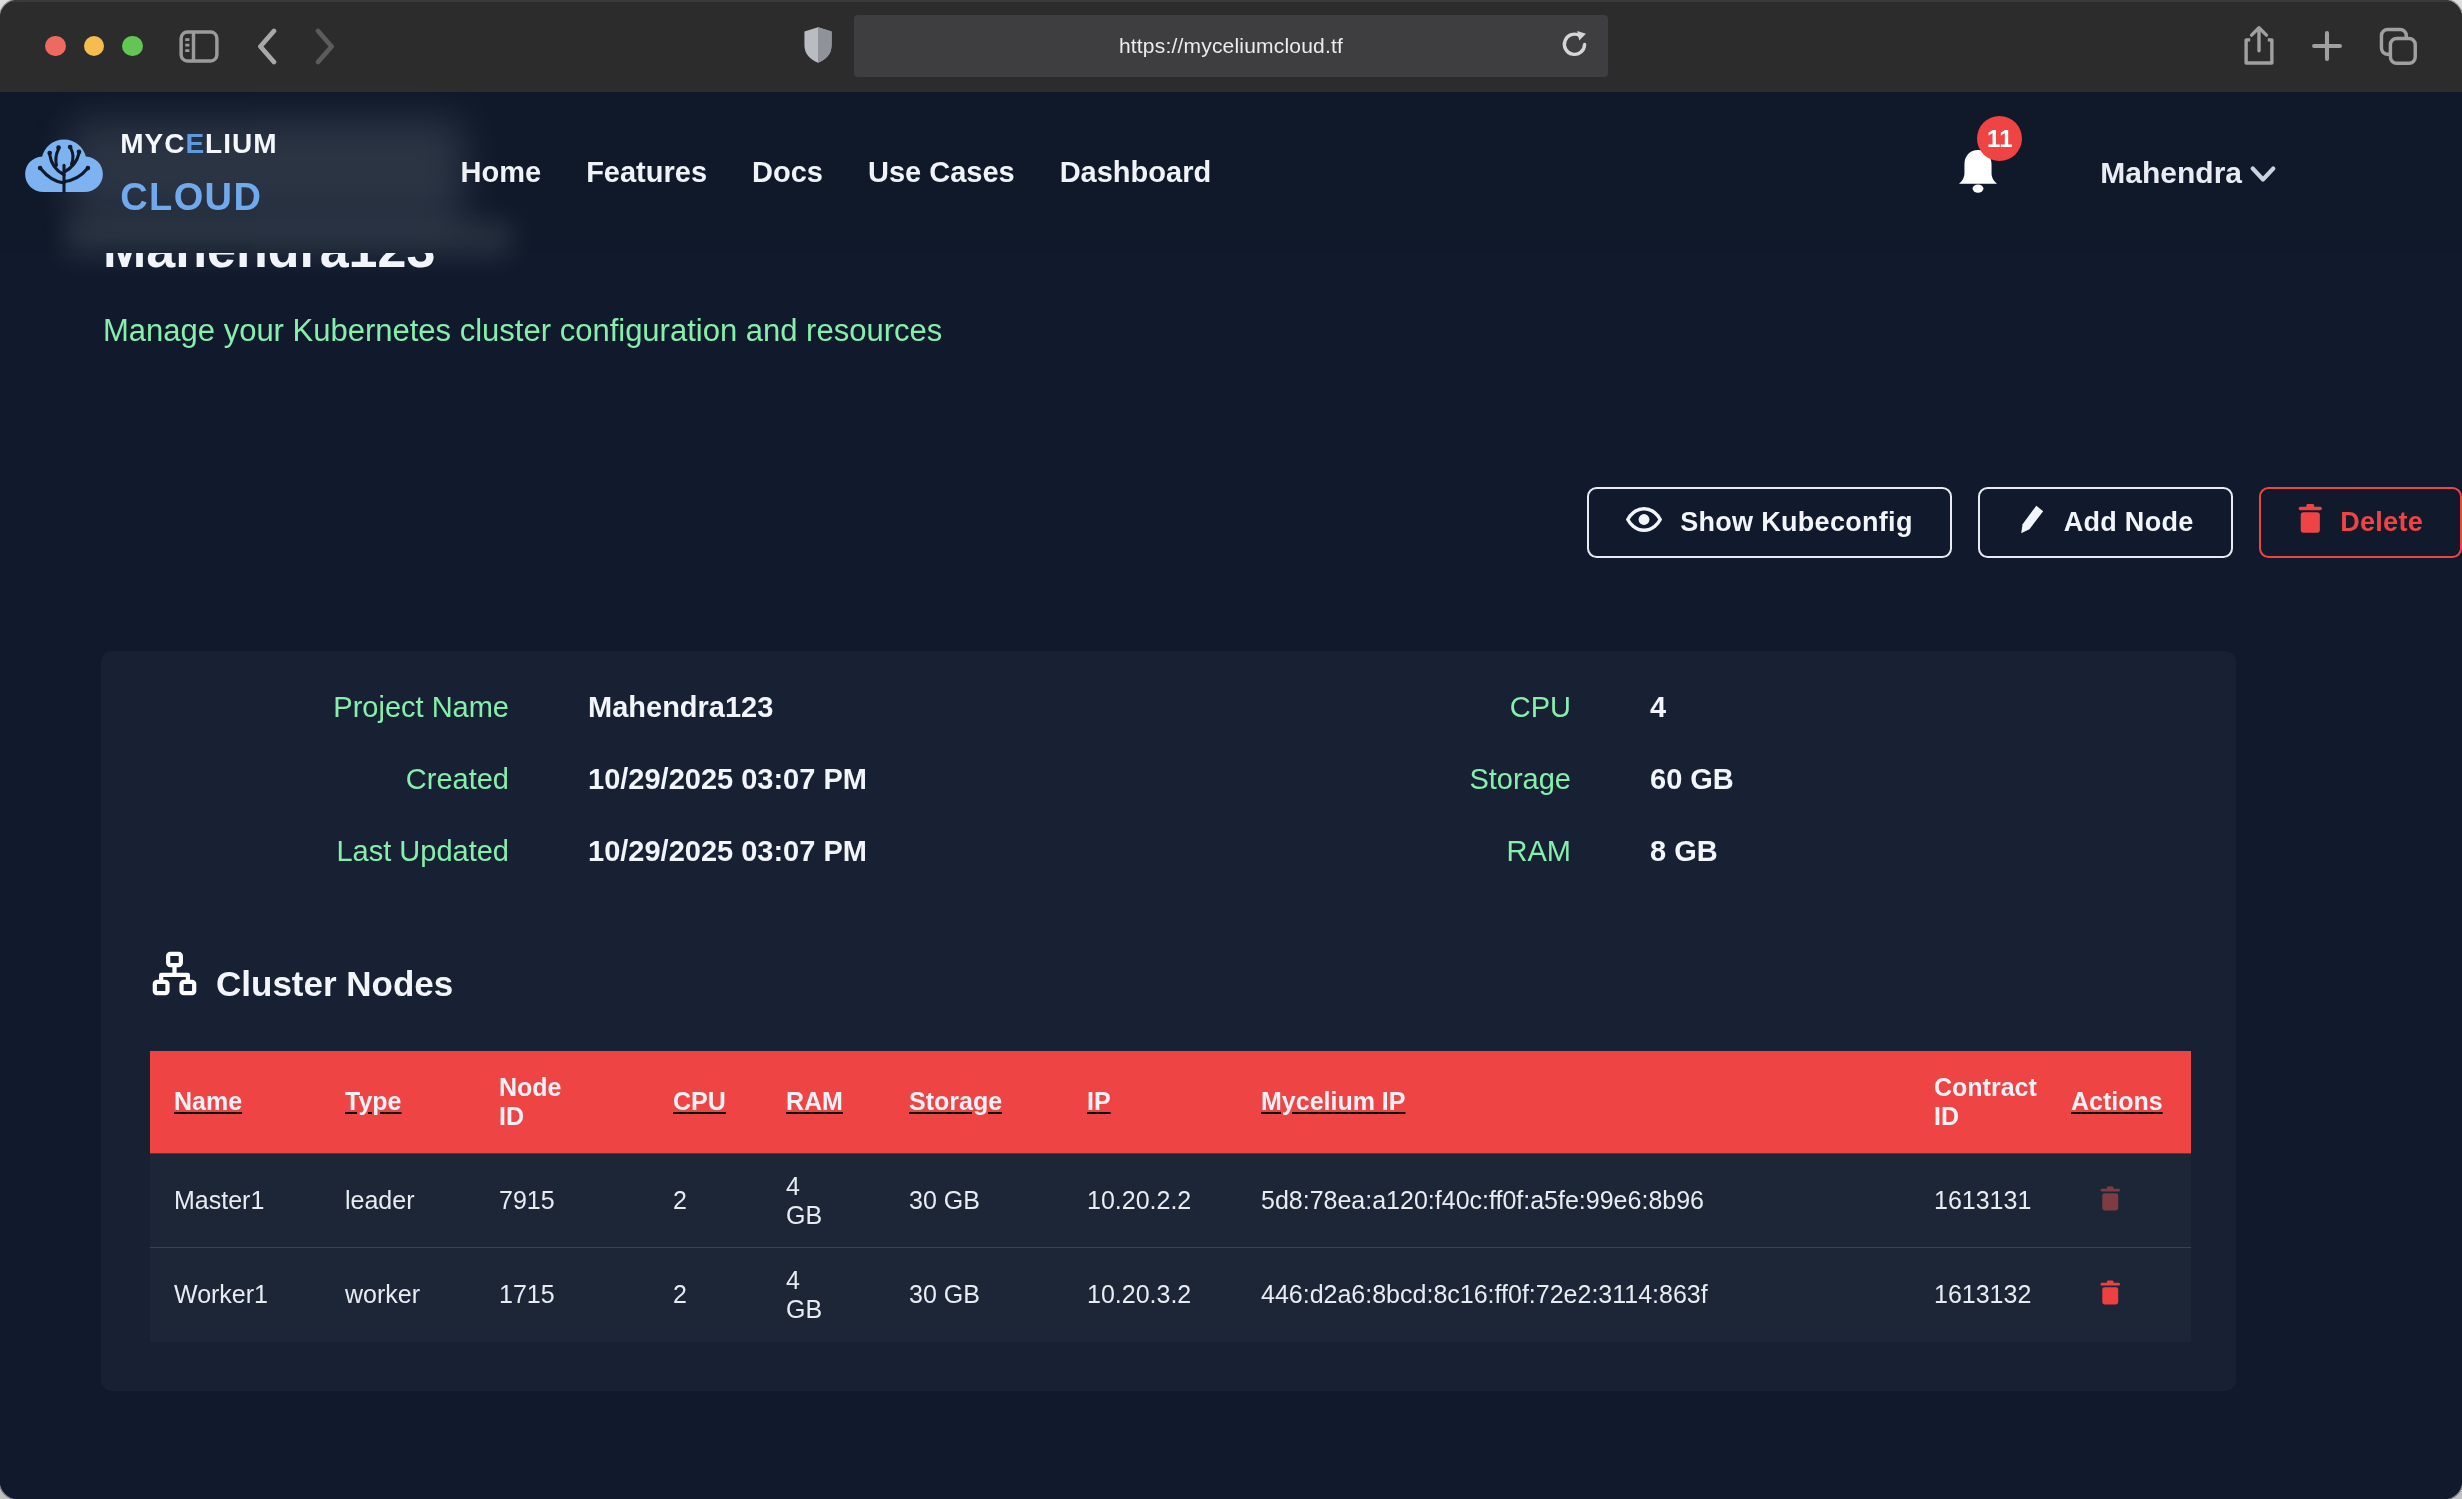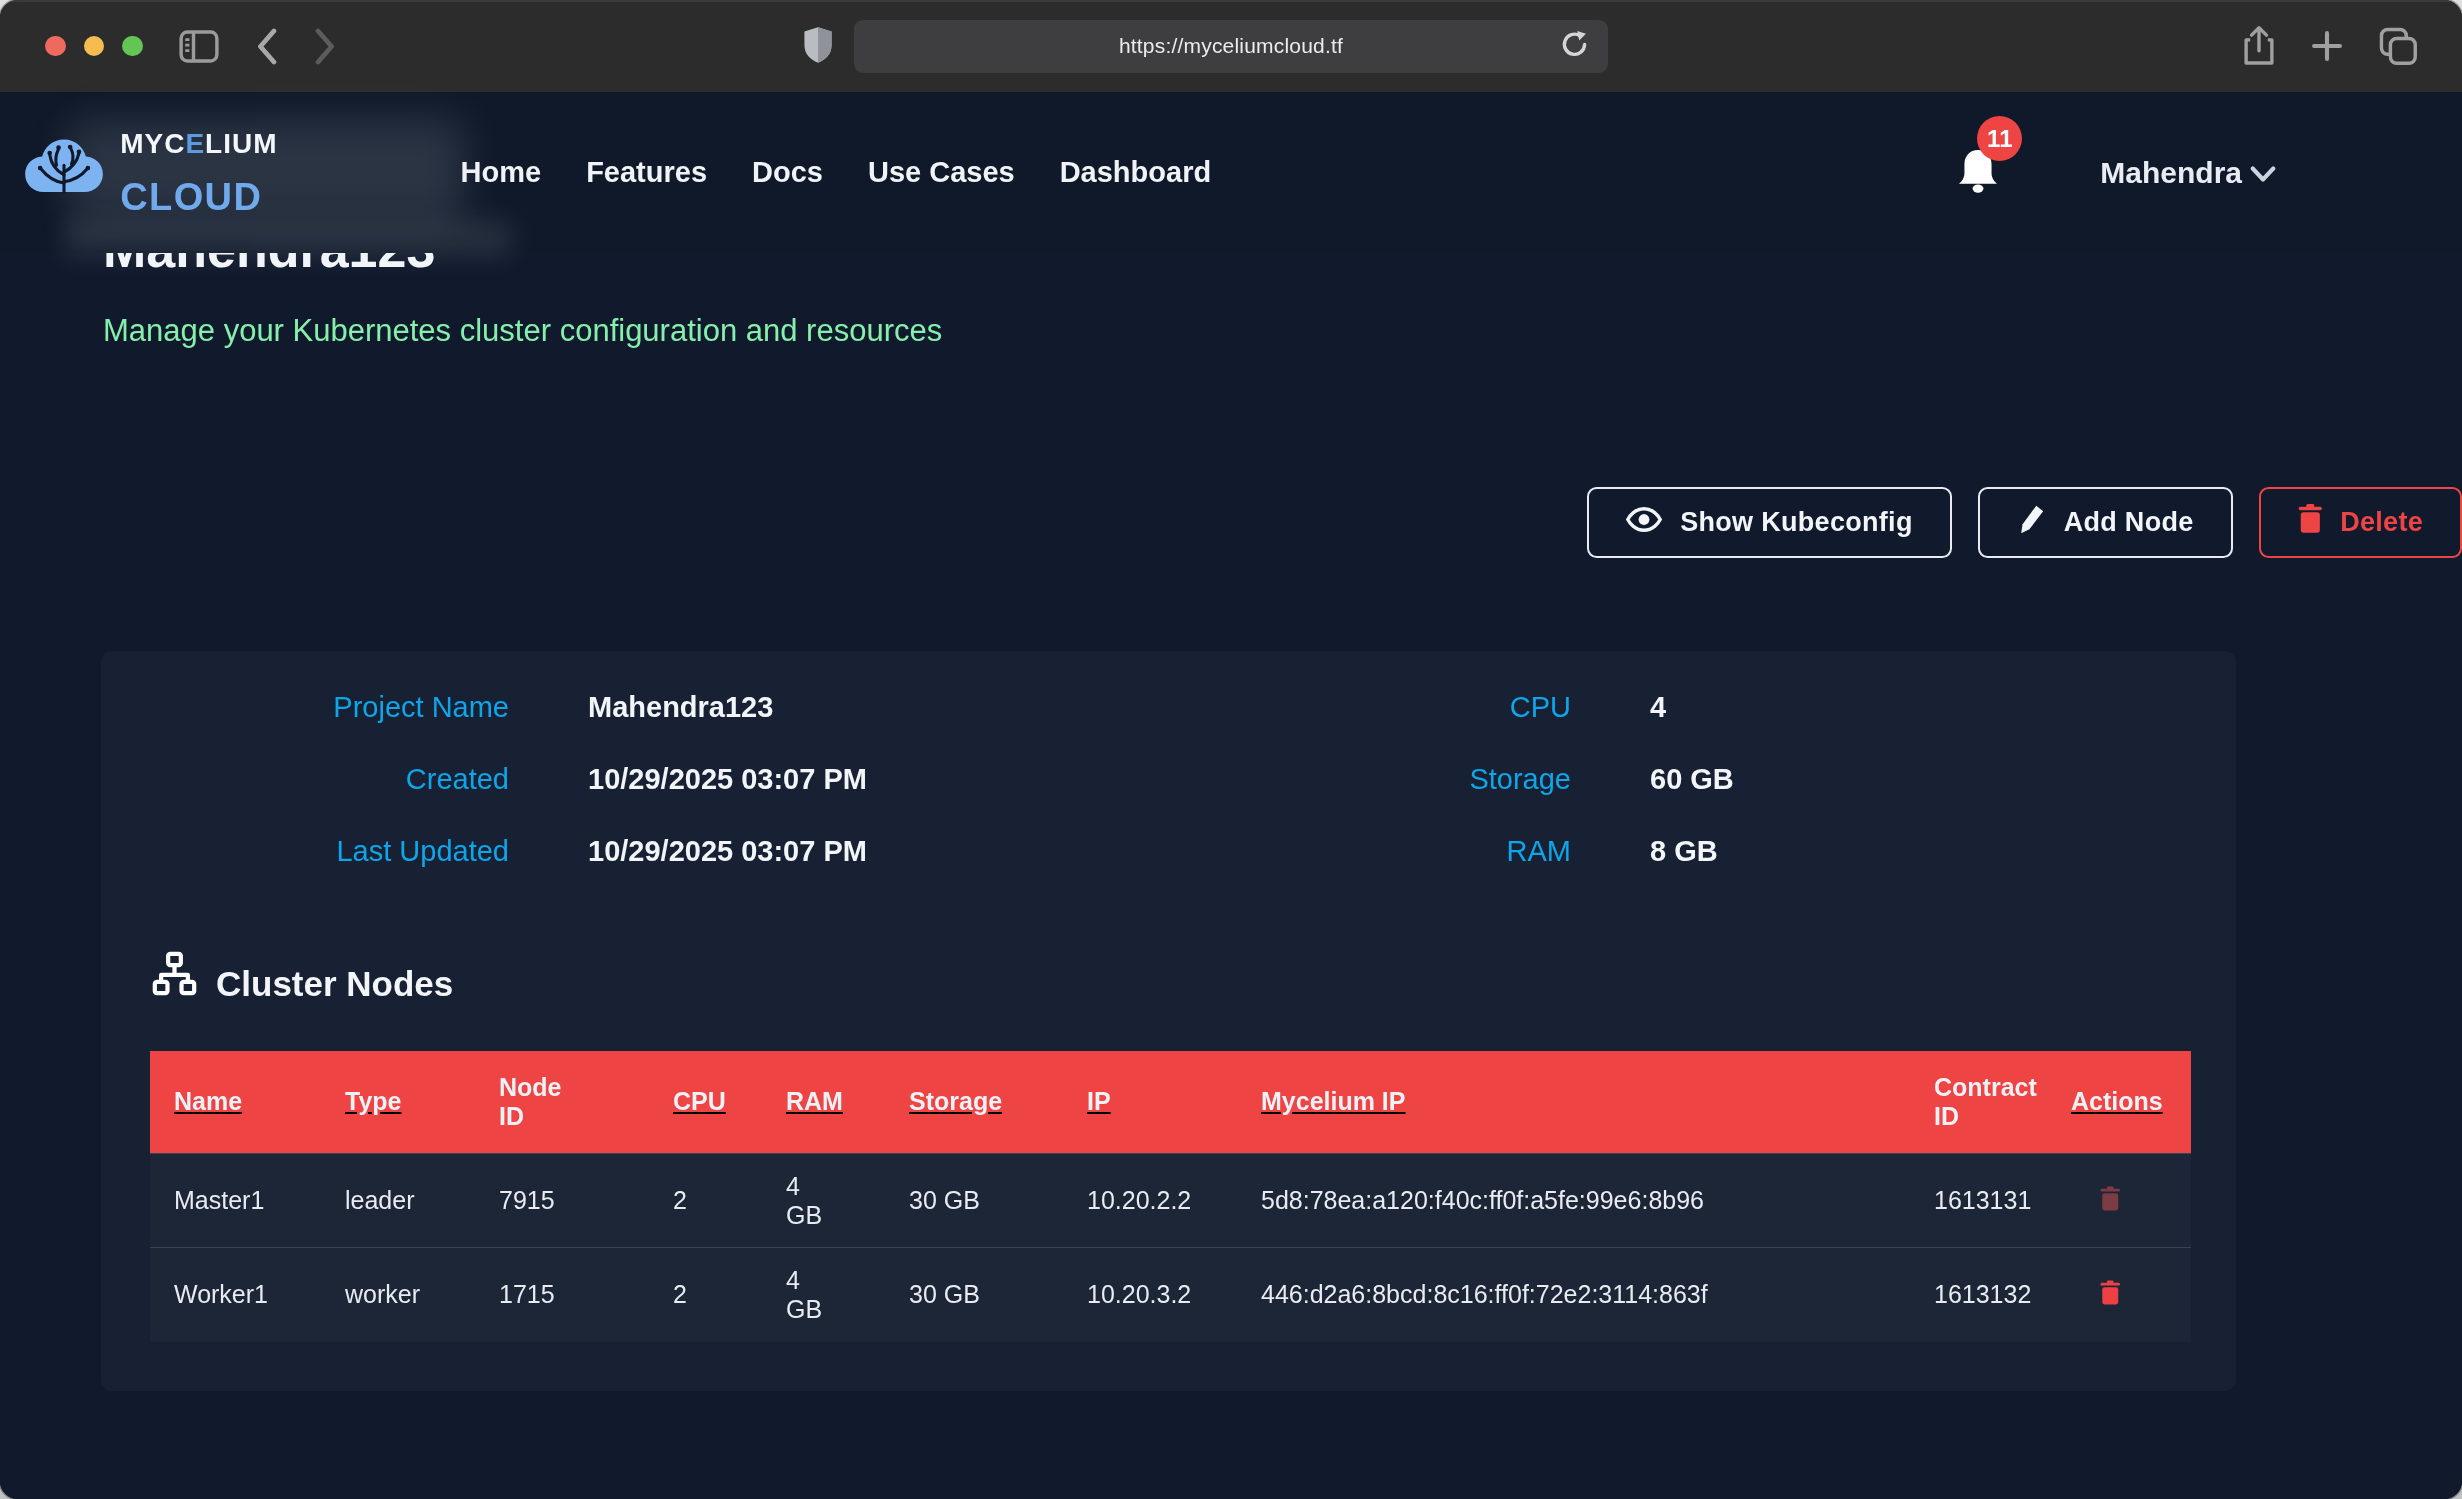--- a/index.html
+++ b/index.html
@@ -11,21 +11,21 @@
   
   .chrome { height:92px; background:#2c2c2d; display:flex; align-items:center; position:relative;
             box-shadow:inset 0 2.1px 0 rgba(255,255,255,.07); }
   .traffic { display:flex; gap:18px; margin-left:45px; }
   .t-dot { width:20.5px; height:20.5px; border-radius:50%; }
   .t-close { background:#ee6a5f; } .t-min { background:#f5bd4f; } .t-zoom { background:#62c554; }
   .chrome-btn { background:none; border:none; margin-left:36px; display:flex; align-items:center; cursor:default; }
   .chrome-btn svg { display:block; }
   .chrome-center { position:absolute; left:50%; transform:translateX(-50%); display:flex; align-items:center; }
   .shield-wrap { position:absolute; left:-51px; top:50%; transform:translateY(-50%); }
-  .url-bar { width:754px; height:53px; background:#3e3e40; border-radius:9px; position:relative;
+  .url-bar { width:754px; height:62px; background:#3e3e40; border-radius:4px; position:relative;
              display:flex; align-items:center; justify-content:center; }
   .url-text { color:#ececee; font-size:21px; letter-spacing:0.2px; }
   .reload-wrap { position:absolute; right:18px; top:50%; transform:translateY(-50%); background:none; border:none; }
   .chrome-right { position:absolute; right:44px; display:flex; align-items:center; gap:34px; }
 
   
   .page { position:relative; height:1408px; background:#111a2c; }
 
   .site-header { position:absolute; top:0; left:0; right:0; height:161px; background:#0f1929;
                  display:flex; align-items:center; z-index:3; }
@@ -60,21 +60,21 @@
   .btn { display:flex; align-items:center; gap:18px; height:71px; padding:0 37px;
          background:transparent; border:2.1px solid #e8ecf2; border-radius:9.6px;
          color:#f2f5f9; font-size:27px; font-weight:700; font-family:inherit; letter-spacing:0.3px; }
   .btn.danger { border-color:#ef4444; color:#ef4444; }
 
   
   .cluster-card { position:absolute; top:559px; left:101px; width:2135px; height:740px;
                   background:#182134; border-radius:11px; }
   .info-grid { display:grid; grid-template-columns:408px 685px 377px auto; grid-auto-rows:72px;
                align-items:center; padding-top:20.5px; }
-  .info-label { text-align:right; color:#0ea5e9; font-size:29px; }
+  .info-label { text-align:right; color:#86efac; font-size:29px; }
   .info-value { padding-left:79px; color:#f2f5f9; font-size:29px; font-weight:600; }
 
   .nodes-heading { margin:63px 0 0 51px; display:flex; align-items:center; gap:19px;
                    color:#f2f5f9; font-size:35px; font-weight:700; line-height:66px; }
 
   .nodes-table-wrap { margin:34px 45px 0 49px; }
   table { width:100%; border-collapse:collapse; table-layout:fixed; }
   thead tr { background:#ef4444;text-decoration:underline; }
   tbody tr { background:#1c2636; border-top:1.4px solid #36425a; }
   th, td { text-align:left; padding:13.7px 6.8px 13.7px 24px; vertical-align:middle; }

